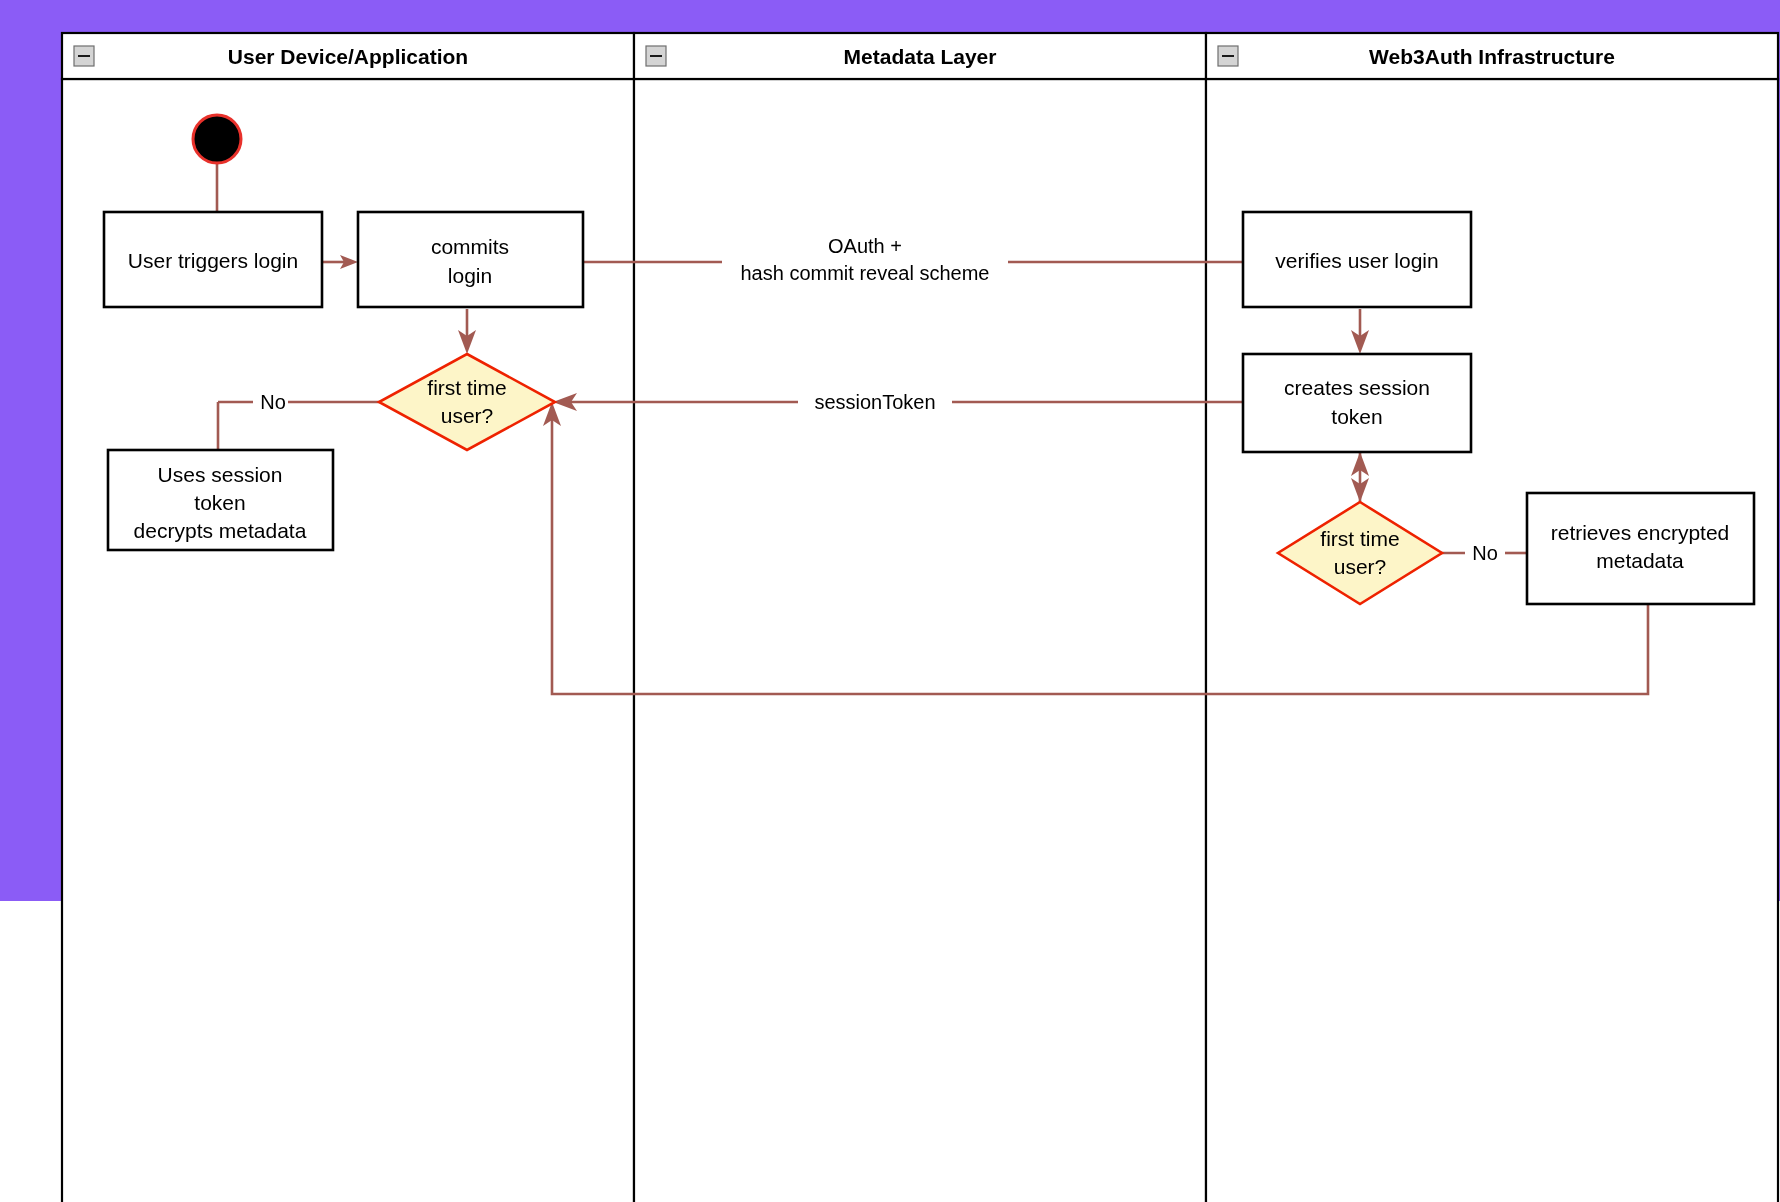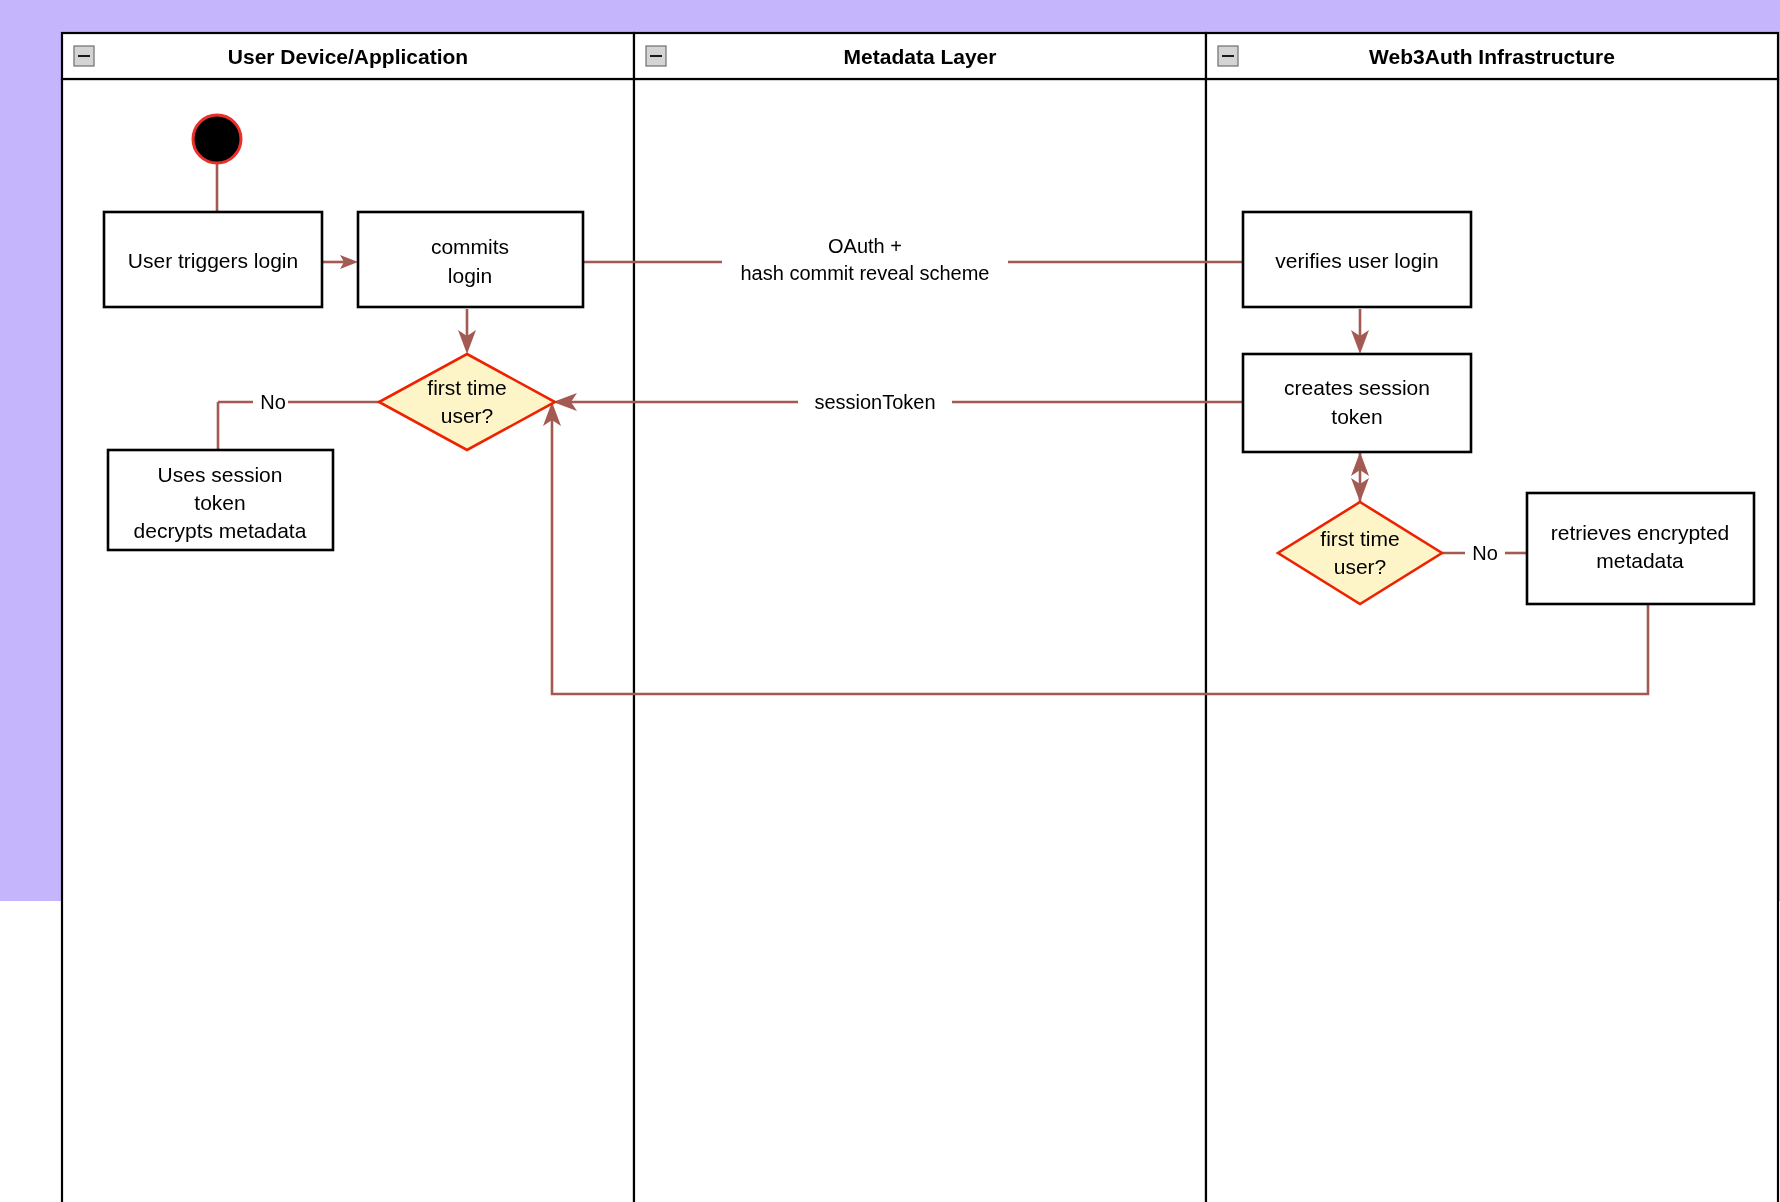--- a/index.html
+++ b/index.html
@@ -10,21 +10,21 @@
   body {
     width: 1780px;
     height: 1202px;
     font-family: "Liberation Sans", sans-serif;
     overflow: hidden;
   }
   #canvas {
     position: relative;
     width: 1780px;
     height: 901px;
-    background: #c4b5fd;
+    background: #8b5cf6;
   }
   svg#diagram {
     position: absolute;
     left: 0;
     top: 0;
     width: 1780px;
     height: 1202px;
   }
   .lane-rect {
     fill: #ffffff;

